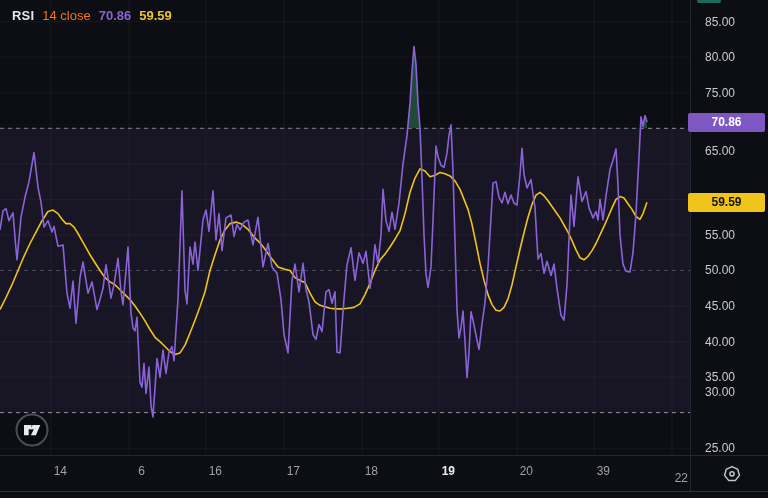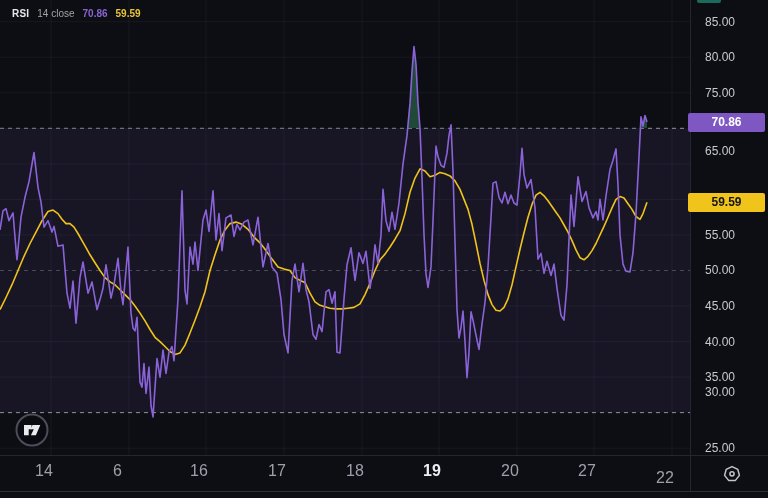--- a/index.html
+++ b/index.html
@@ -1,26 +1,26 @@
 <!DOCTYPE html>
 <html><head>
 <meta charset="utf-8">
 <style>
   html,body{margin:0;padding:0;background:#0d0e13;}
   .stage{position:relative;width:768px;height:498px;background:#0d0e13;overflow:hidden;
          font-family:"Liberation Sans",sans-serif;}
   svg{position:absolute;left:0;top:0;}
   .legend{position:absolute;left:12px;top:8px;display:flex;gap:8px;align-items:baseline;
-          font-size:10px;z-index:4;}
+          font-size:13px;z-index:4;}
   .legend .title{color:#e4e6ec;font-weight:700;letter-spacing:.2px;}
-  .legend .params{color:#a3a3a3;}
+  .legend .params{color:#f97316;}
   .legend .val{font-weight:600;}
   .y-label{position:absolute;left:690px;width:60px;text-align:center;font-size:12px;
            color:#c6c9d1;height:16px;line-height:16px;z-index:1;}
-  .x-label{position:absolute;width:32px;text-align:left;font-size:16px;color:#9da0aa;
+  .x-label{position:absolute;width:32px;text-align:right;font-size:12px;color:#9da0aa;
            height:16px;line-height:16px;z-index:1;}
   .x-label.current{color:#eceef2;font-weight:700;}
   .badge{position:absolute;left:688px;width:77px;height:19px;line-height:19px;text-align:center;
          font-size:12px;font-weight:600;border-radius:2px;z-index:3;}
   .sliver{position:absolute;top:0;height:3px;width:24px;z-index:3;border-radius:0 0 2px 2px;}
   .logo{position:absolute;left:15px;top:413px;width:34px;height:34px;z-index:4;}
   .gear{position:absolute;left:722px;top:464px;width:20px;height:20px;z-index:4;cursor:pointer;}
 </style>
 </head>
 <body>
@@ -86,21 +86,21 @@
       <div class="y-label" style="top: 440.18px;">25.00</div>
     </div>
   <div id="x-axis">
       <div class="x-label" style="left: 35px; top: 463px;">14</div>
       <div class="x-label" style="left: 113px; top: 463px;">6</div>
       <div class="x-label" style="left: 190px; top: 463px;">16</div>
       <div class="x-label" style="left: 268px; top: 463px;">17</div>
       <div class="x-label" style="left: 346px; top: 463px;">18</div>
       <div class="x-label current" style="left: 423px; top: 463px;">19</div>
       <div class="x-label" style="left: 501px; top: 463px;">20</div>
-      <div class="x-label" style="left: 578px; top: 463px;">27</div>
+      <div class="x-label" style="left: 578px; top: 463px;">39</div>
       <div class="x-label" style="left: 656px; top: 470px;">22</div>
     </div>
 
   <div class="badge" id="badge-rsi" style="top: 112.707px; background: rgb(126, 87, 194); color: rgb(255, 255, 255);">70.86</div>
   <div class="badge" id="badge-ma" style="top: 192.814px; background: rgb(240, 196, 27); color: rgb(21, 22, 28);">59.59</div>
   <div class="sliver" id="top-sliver" style="left: 697px; background: rgb(27, 106, 92);"></div>
 
   <div class="logo">
     <svg width="34" height="34" viewBox="0 0 34 34">
       <circle cx="17" cy="17" r="15.5" fill="rgba(10,11,16,0.75)" stroke="#4a4e58" stroke-width="2"></circle>

